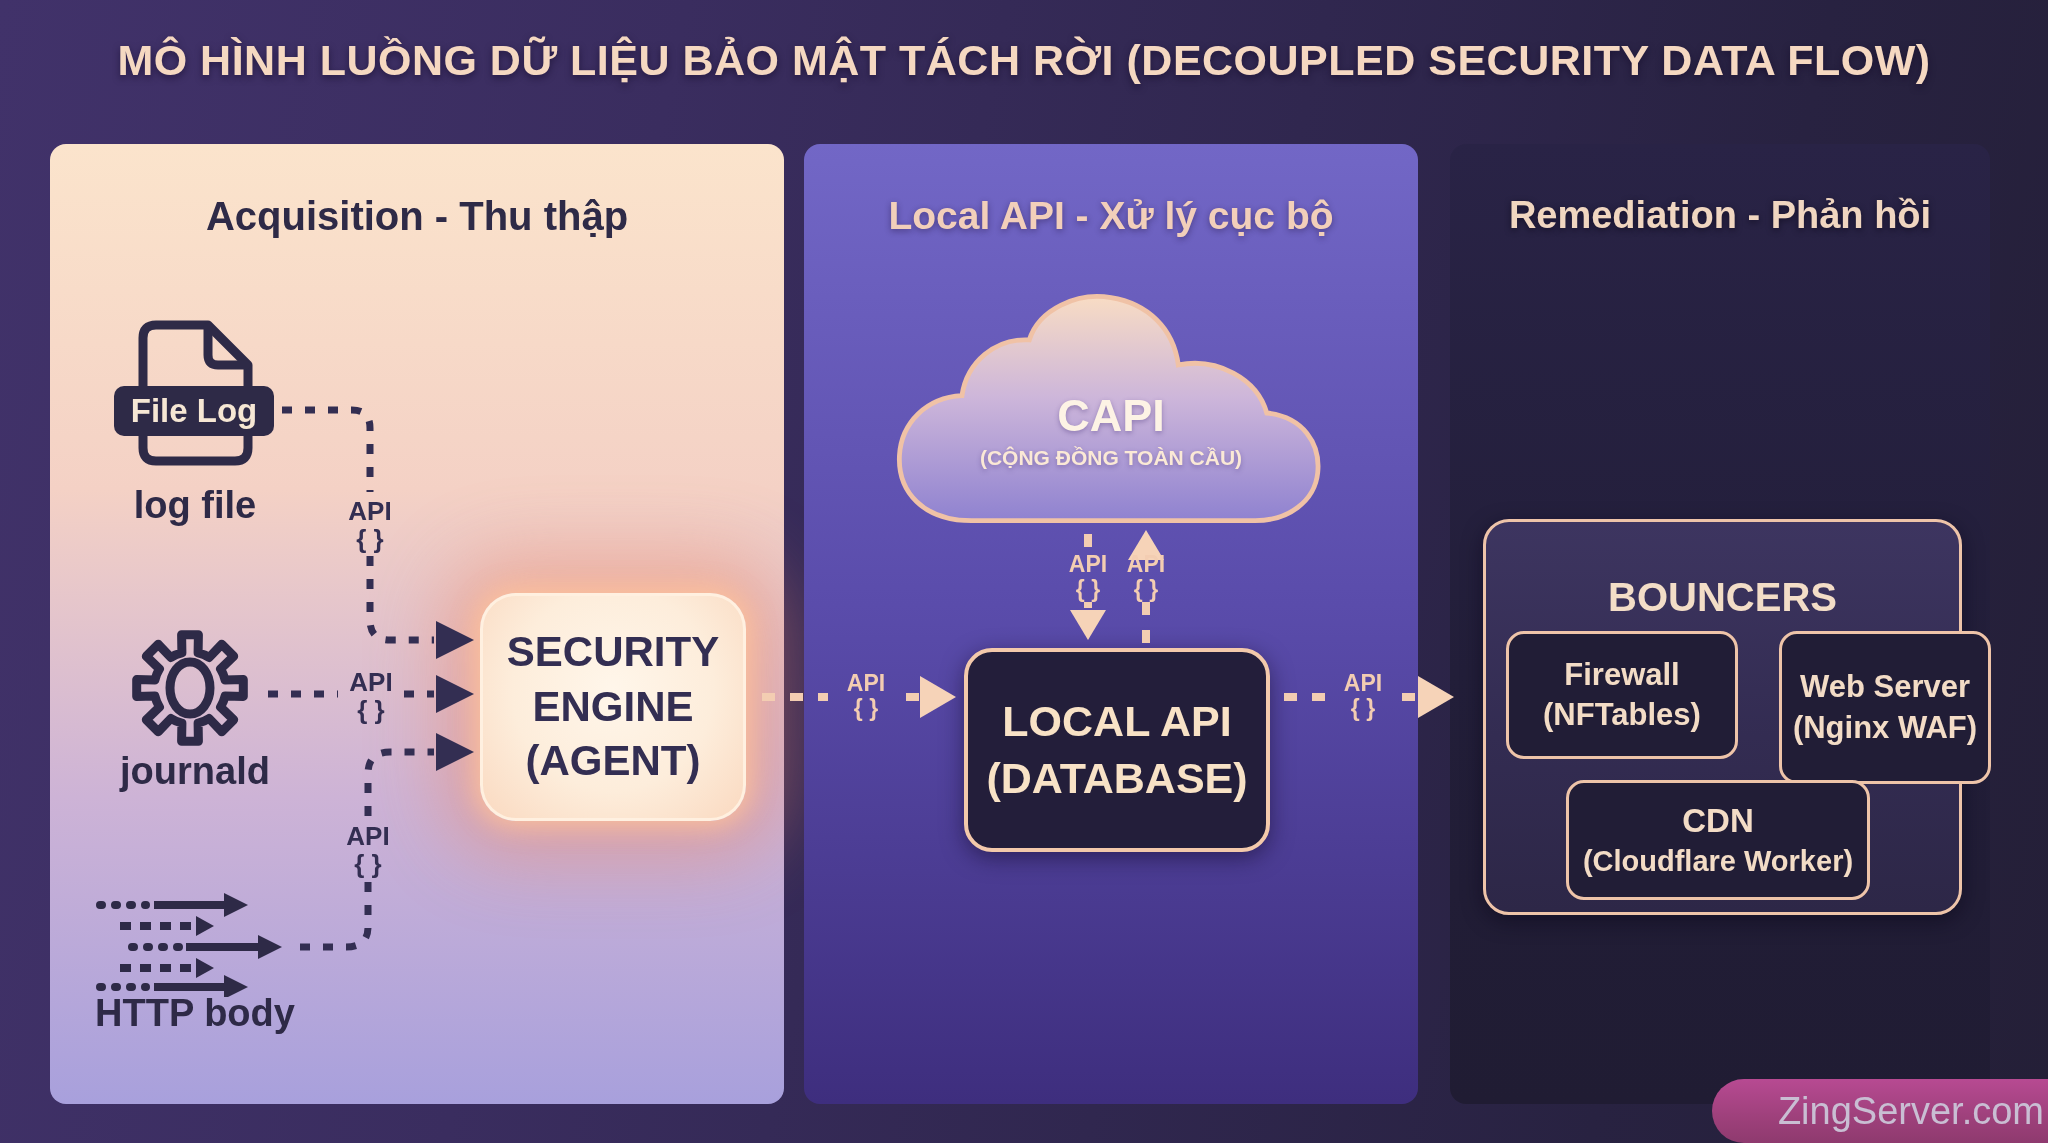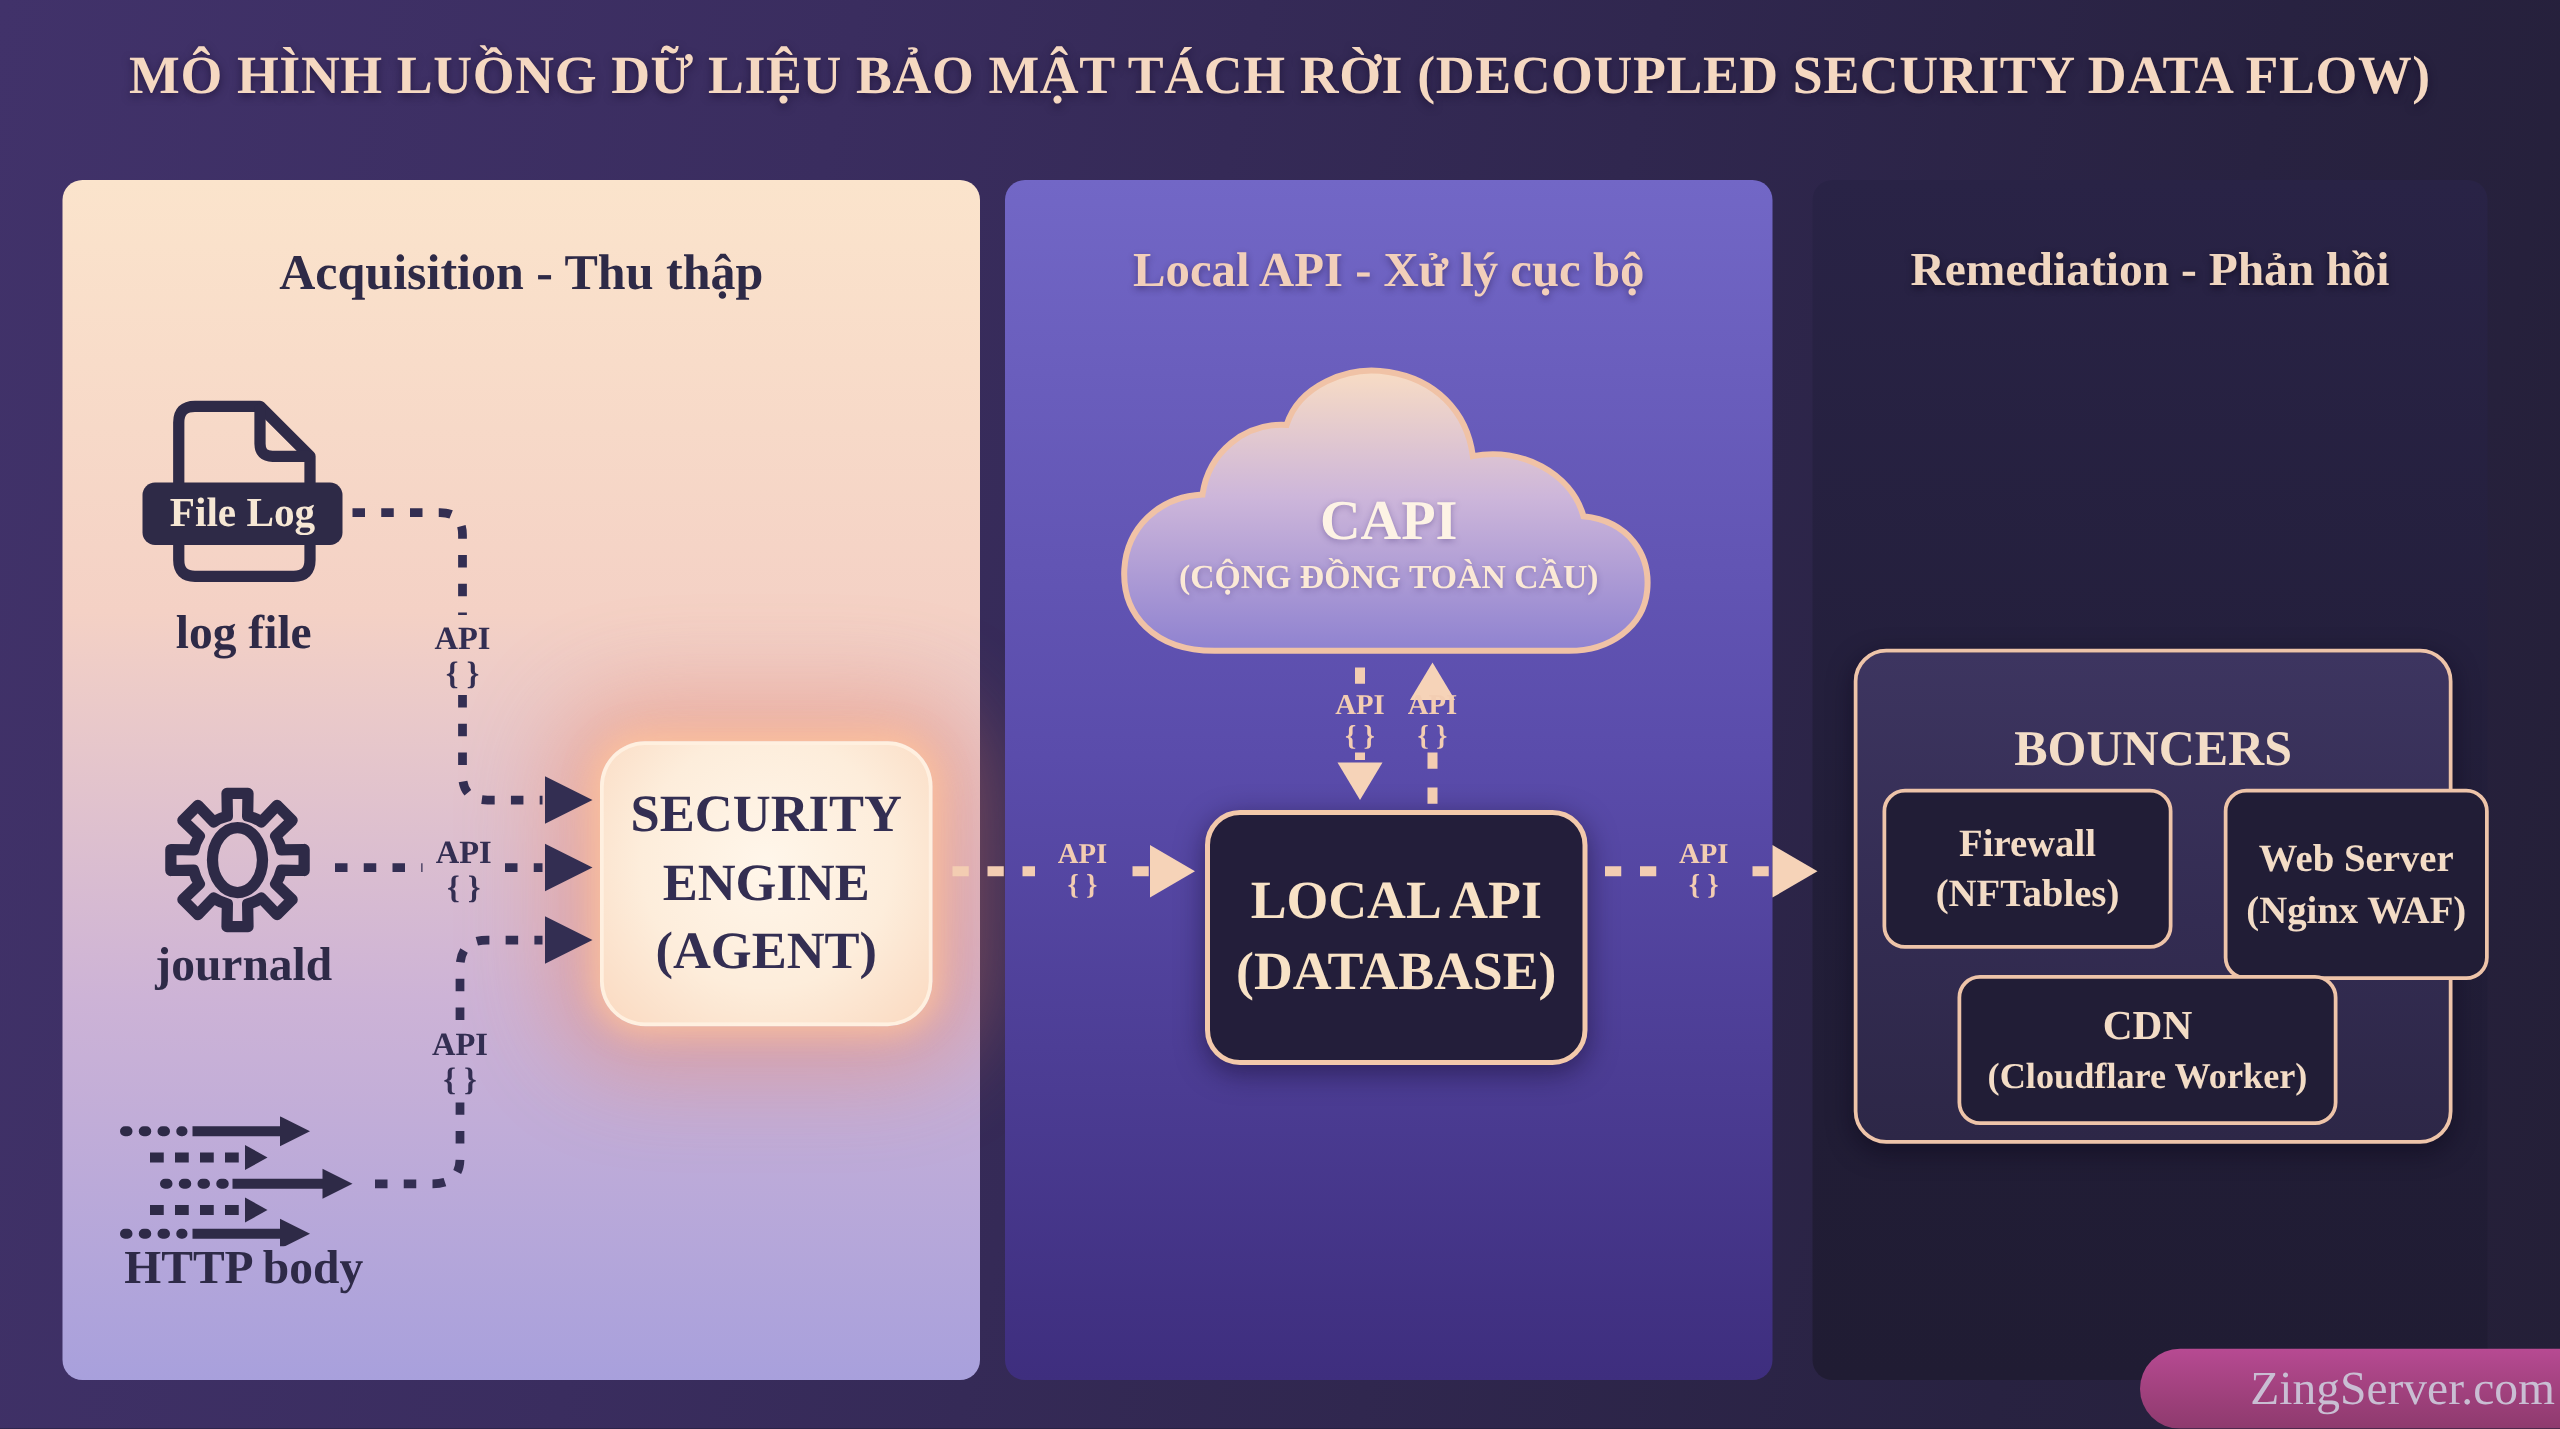--- a/index.html
+++ b/index.html
@@ -1,19 +1,19 @@
 <!DOCTYPE html>
 <html><head>
 <meta charset="utf-8">
 <style>
   * { margin:0; padding:0; box-sizing:border-box; }
   html,body { background:#1c1830; }
   .canvas {
     position:relative; width:2048px; height:1143px; overflow:hidden;
-    font-family:Liberation Serif, serif;
+    font-family:Liberation Sans, sans-serif;
     background:linear-gradient(102deg,#41326a 0%,#3a2d5f 30%,#30274f 58%,#282241 80%,#241f37 100%);
     padding-left:23px;
   }
   .title {
     position:absolute; top:36px; left:0; width:100%; text-align:center;
     font-size:43px; font-weight:700; color:#f5d8c1; white-space:nowrap;
     text-shadow:0 3px 7px rgba(18,10,38,.55); letter-spacing:.5px; z-index:2;
   }
   .panel { position:absolute; top:144px; height:960px; border-radius:16px; z-index:1; }
   .panel-acq  { left:50px;  width:734px; background:linear-gradient(180deg,#fbe4cc 0%,#f4d1c5 36%,#cdb3d6 68%,#a8a0dc 100%); }
@@ -43,21 +43,21 @@
     background:radial-gradient(circle at 50% 42%,#fff6ea 0%,#fdeddb 55%,#fad9c0 100%);
     border:3px solid rgba(255,240,224,.95);
     box-shadow:0 0 24px 6px rgba(255,196,156,.85), 0 0 72px 38px rgba(243,137,94,.42);
     display:flex; flex-direction:column; align-items:center; justify-content:center;
     font-size:42px; font-weight:700; color:#332e52; line-height:1.3; text-align:center;
   }
 
   .cloud-wrap { position:absolute; left:73px; top:144px; width:468px; height:250px; z-index:3; }
   .cloud-text { position:absolute; left:73px; top:246px; width:468px; text-align:center; z-index:4; }
   .cloud-text .l1 { font-size:45px; font-weight:700; color:#fdf3e5; text-shadow:0 2px 5px rgba(70,50,120,.4); }
-  .cloud-text .l2 { font-size:27px; font-weight:700; color:#fbe9d6; margin-top:4px; text-shadow:0 2px 5px rgba(70,50,120,.4); white-space:nowrap; }
+  .cloud-text .l2 { font-size:21px; font-weight:700; color:#fbe9d6; margin-top:4px; text-shadow:0 2px 5px rgba(70,50,120,.4); white-space:nowrap; }
 
   .db-box {
     position:absolute; left:160px; top:504px; width:306px; height:204px;
     background:#231e3a; border:4px solid #f3c9ab; border-radius:28px; z-index:10;
     box-shadow:0 6px 22px rgba(15,8,35,.5);
     display:flex; flex-direction:column; align-items:center; justify-content:center;
     font-size:43px; font-weight:700; color:#f8e2c6; line-height:1.32; text-align:center; white-space:nowrap;
   }
 
   .bouncers-box {

